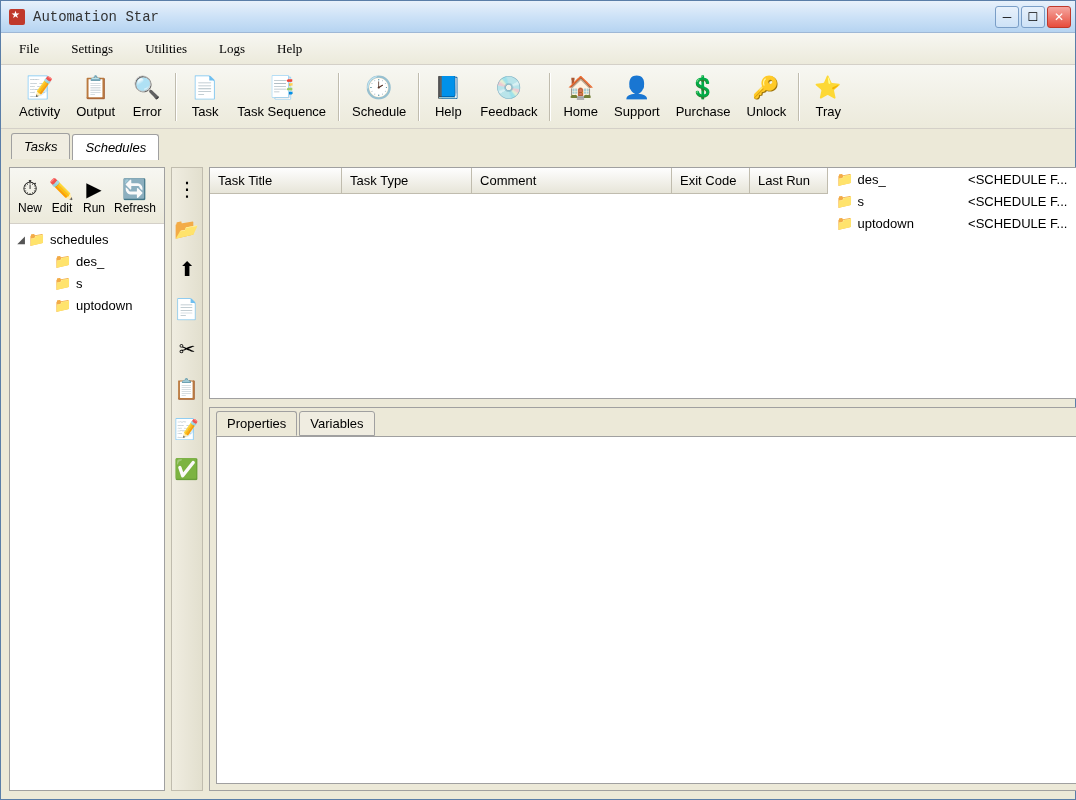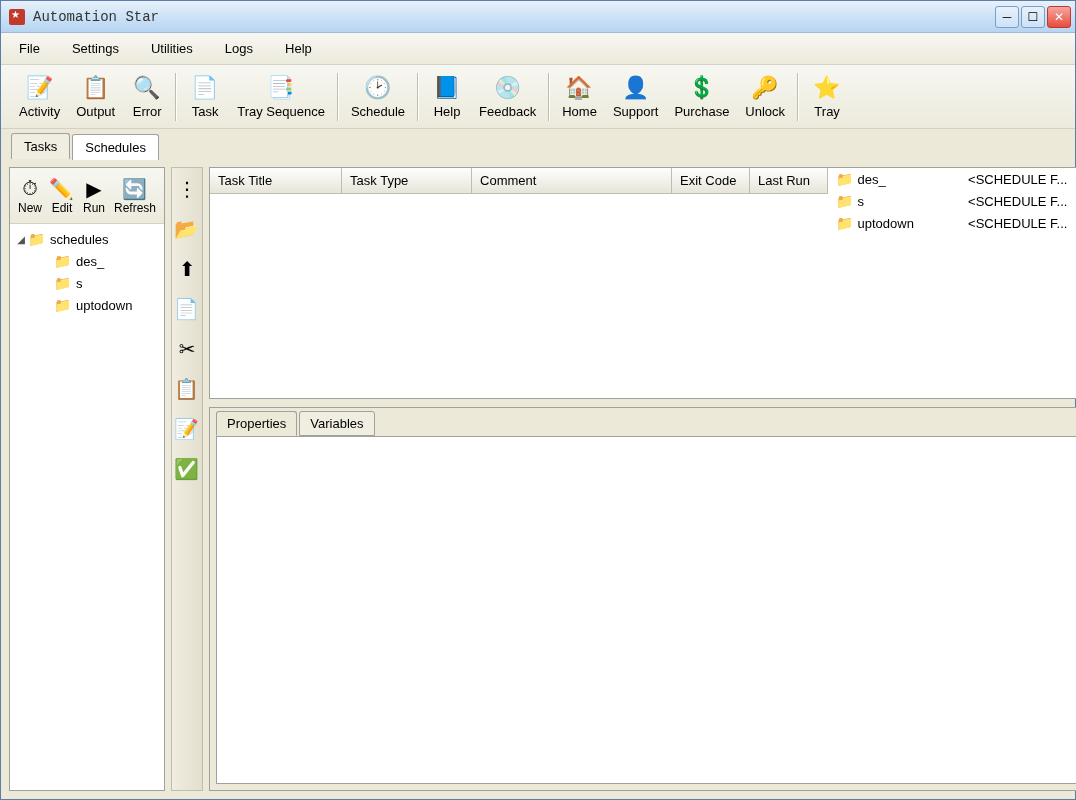--- a/index.html
+++ b/index.html
@@ -63,21 +63,21 @@
 }
 .menubar {
   height: 32px;
   background: linear-gradient(to bottom, #f7f7f2, #eceadb);
   display: flex;
   align-items: center;
   padding: 0 12px;
   gap: 20px;
   border-bottom: 1px solid #d4d0c8;
 }
-.menu-item { cursor: pointer; padding: 4px 6px; }
+.menu-item { cursor: pointer; padding: 4px 6px; font-family: Liberation Serif, serif; }
 .toolbar {
   height: 64px;
   background: linear-gradient(to bottom, #f7f7f2, #eceadb);
   display: flex;
   align-items: center;
   padding: 0 10px;
   gap: 0;
   border-bottom: 1px solid #d4d0c8;
 }
 .tb-btn {
@@ -100,20 +100,21 @@
   display: flex; align-items: center; justify-content: center;
   font-size: 22px;
 }
 .tb-label { font-size: 13px; margin-top: 2px; }
 .tabstrip {
   height: 30px;
   background: #ece9d8;
   display: flex;
   align-items: flex-end;
   padding: 0 10px;
+  font-style: italic;
 }
 .tab {
   padding: 5px 12px;
   border: 1px solid #a0a0a0;
   border-bottom: none;
   background: #f0ede1;
   border-radius: 3px 3px 0 0;
   margin-right: 2px;
   cursor: pointer;
   font-size: 13px;
@@ -307,21 +308,21 @@
         <div class="tb-icon">🔍</div>
         <div class="tb-label">Error</div>
       </div>
       <div class="tb-sep"></div>
       <div class="tb-btn">
         <div class="tb-icon">📄</div>
         <div class="tb-label">Task</div>
       </div>
       <div class="tb-btn">
         <div class="tb-icon">📑</div>
-        <div class="tb-label">Tray Sequence</div>
+        <div class="tb-label">Task Sequence</div>
       </div>
       <div class="tb-sep"></div>
       <div class="tb-btn">
         <div class="tb-icon">🕑</div>
         <div class="tb-label">Schedule</div>
       </div>
       <div class="tb-sep"></div>
       <div class="tb-btn">
         <div class="tb-icon">📘</div>
         <div class="tb-label">Help</div>

